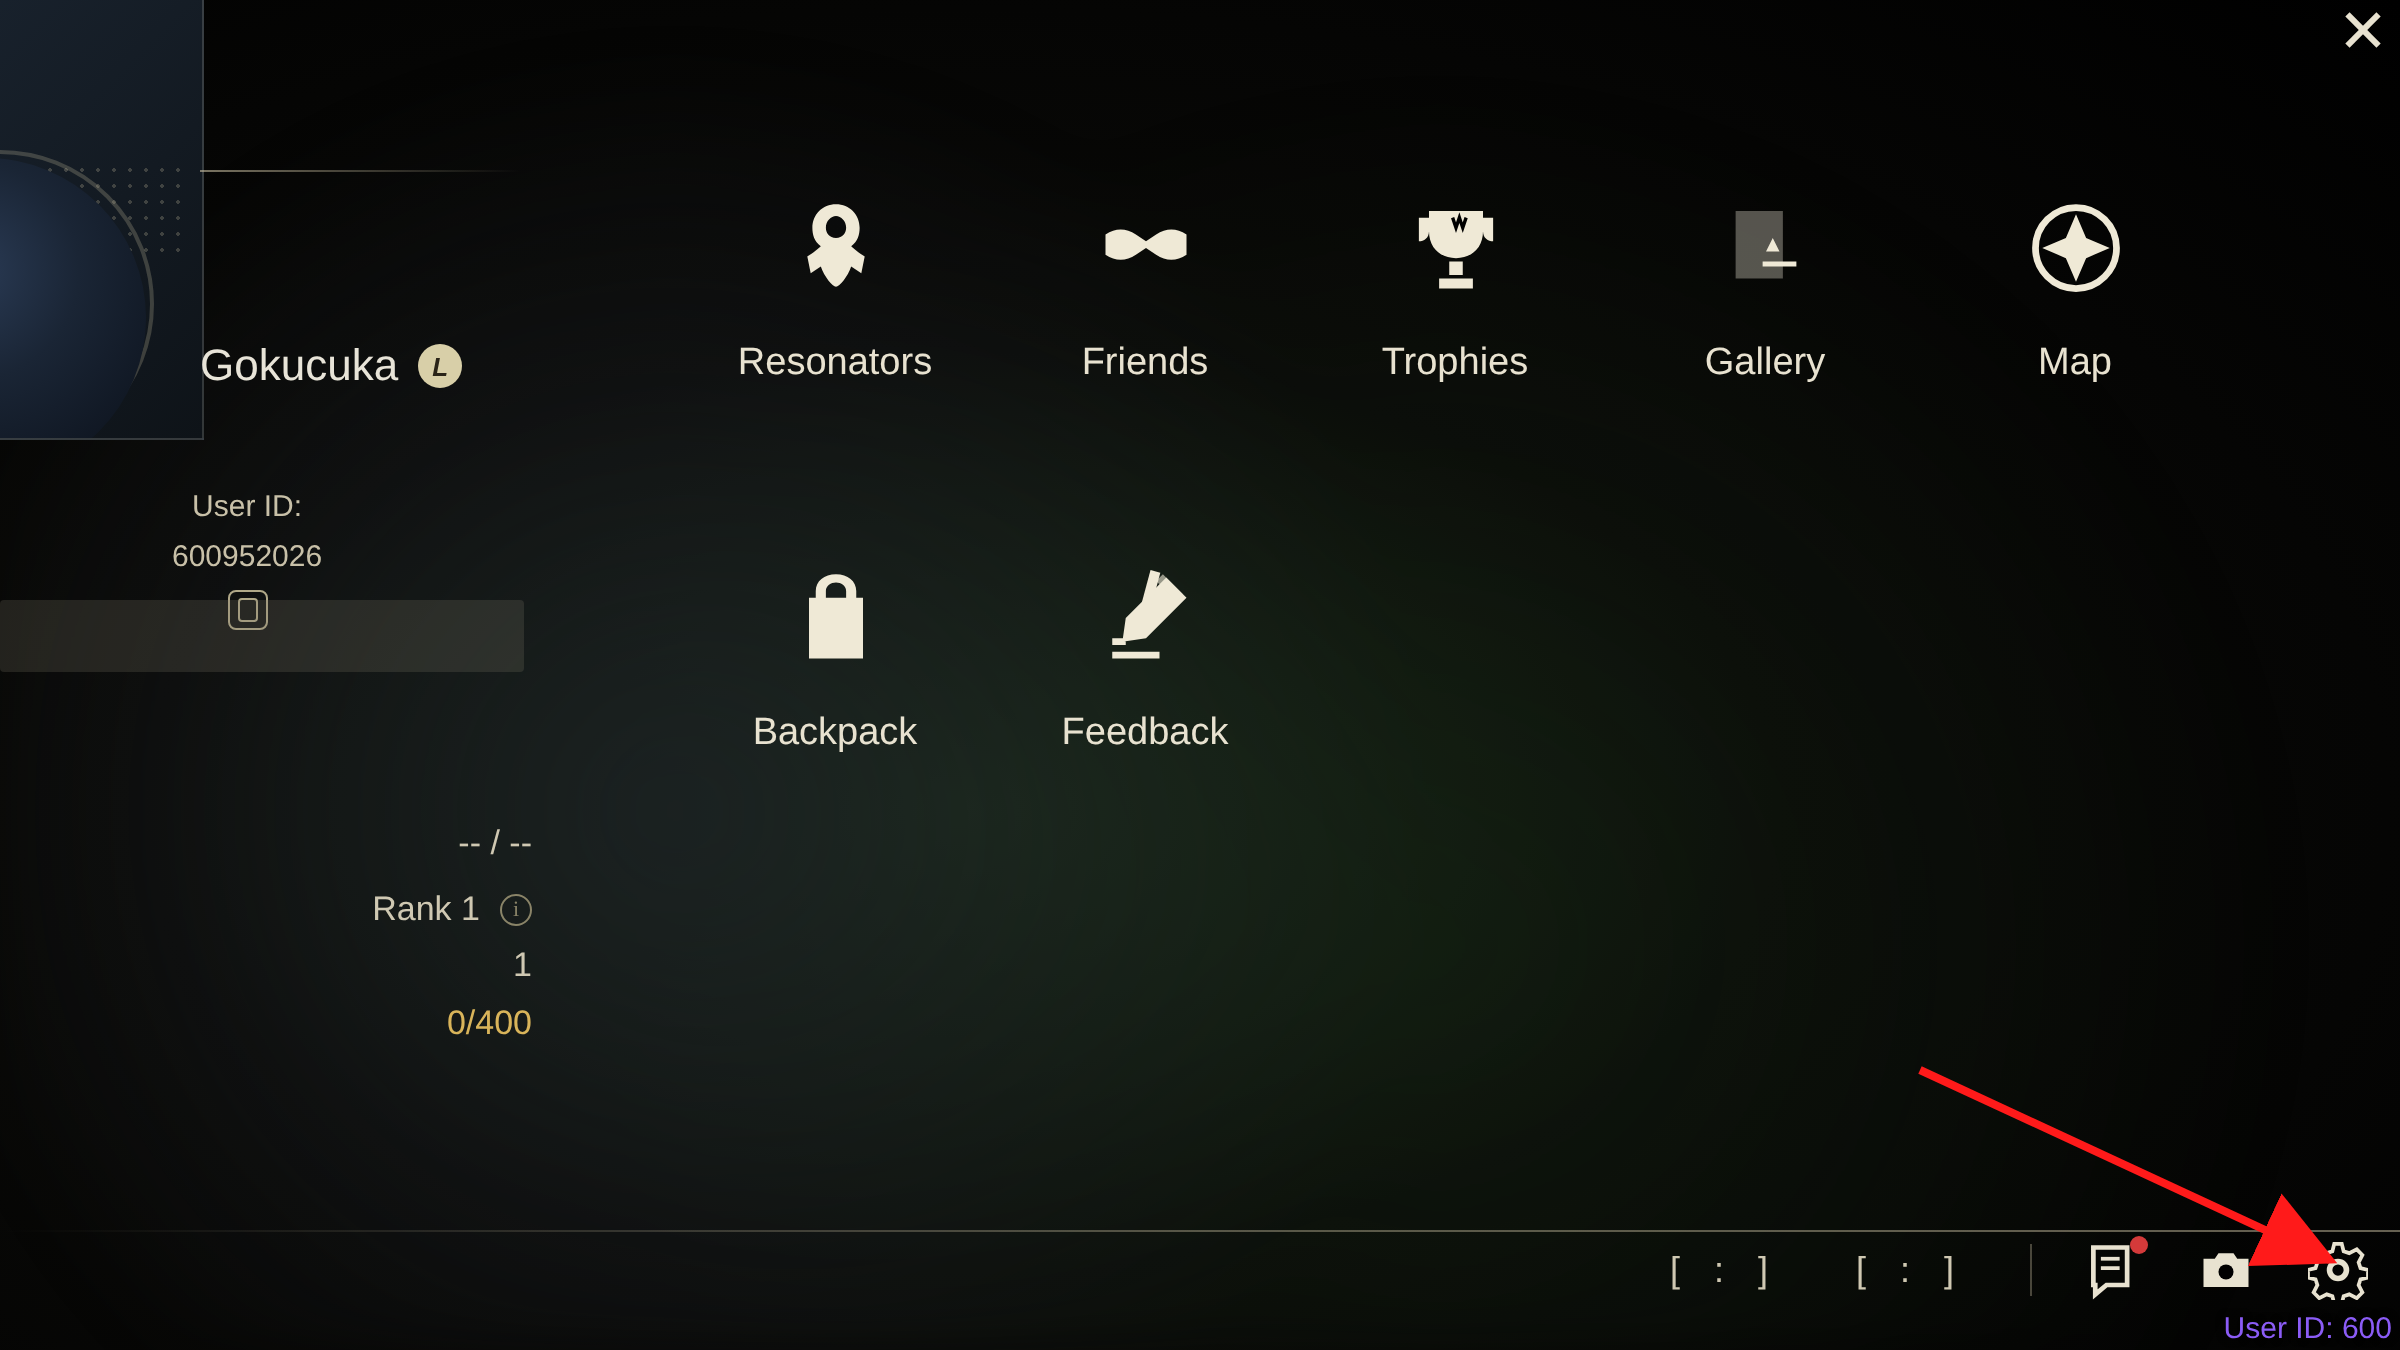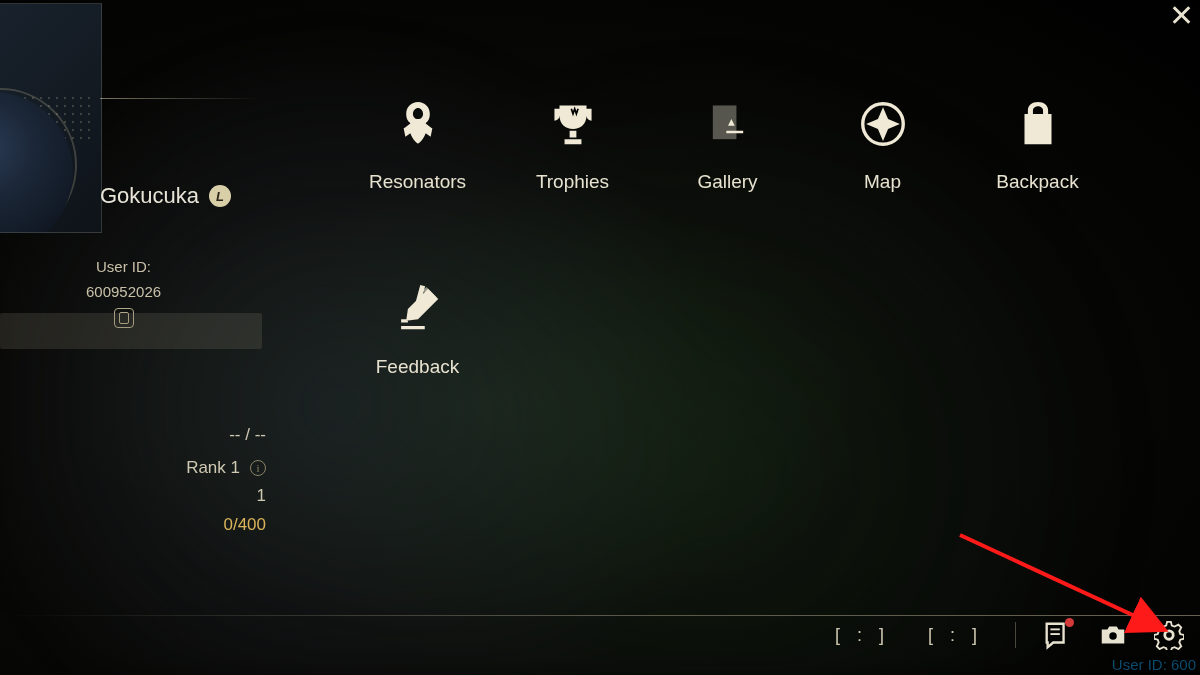--- a/index.html
+++ b/index.html
@@ -20,21 +20,21 @@
     background:
       radial-gradient(circle at 28% 60%, rgba(30,35,40,0.7) 0%, transparent 40%),
       radial-gradient(circle at 60% 70%, rgba(25,50,25,0.3) 0%, transparent 50%);
     filter: blur(12px);
   }
 
   
   .profile {
     position: absolute;
     left: 0;
-    top: 13px;
+    top: 0;
     width: 290px;
     padding-top: 8px;
   }
 
   .avatar-frame {
     position: absolute;
     left: -58px;
     top: -10px;
     width: 160px;
     height: 230px;
@@ -169,21 +169,21 @@
   .btn-icon svg{width:100%;height:100%;fill:#e8e2d0;}
   .red-dot{
     position:absolute;width:9px;height:9px;border-radius:50%;
     background:#d43a3a;top:-2px;right:-2px;
   }
   .sep-v{width:1px;height:26px;background:rgba(200,190,160,0.35);}
 
   .userid-overlay{
     position:absolute;
     right:4px;bottom:2px;
-    font-size:15px;color:#0c4a6e;
+    font-size:15px;color:#8b5cf6;
     text-shadow:0 0 4px #000;
   }
 
   
   .close-x{
     position:absolute;
     right:0;top:4px;
     width:28px;height:28px;
     cursor:pointer;
   }
@@ -254,20 +254,28 @@
     <span class="menu-icon">
       <svg viewBox="0 0 64 64">
           <path d="M32 6c-8 0-14 6-14 14 0 4 1 8 5 11-3 3-8 6-8 6l2 10 6-4c2 6 7 12 9 12s7-6 9-12l6 4 2-10s-5-3-8-6c4-3 5-7 5-11 0-8-6-14-14-14zm-6 14c0-4 3-7 6-7s6 3 6 7c0 3-2 6-6 6s-6-3-6-6z"></path>
         </svg>
     </span>
     <span class="menu-label">Resonators</span>
   </div>
 
 
 
+  <div class="menu-item">
+    <span class="menu-icon">
+      <svg viewBox="0 0 64 64">
+          <path d="M8 24c6-4 12-4 18 0l6 4 6-4c6-4 12-4 18 0v12c-6 4-12 4-18 0l-6-4-6 4c-6 4-12 4-18 0z"></path>
+        </svg>
+    </span>
+    <span class="menu-label">Friends</span>
+  </div>
 
   <div class="menu-item">
     <span class="menu-icon">
       <svg viewBox="0 0 64 64">
           <path d="M16 10h32v12c0 10-7 16-16 16S16 32 16 22zM10 14h6v8c0 4-3 6-6 6zm38 0h6v14c-3 0-6-2-6-6zM28 40h8v8h-8zm-6 10h20v6H22z"></path>
           <path d="M30 14l2 6 2-6 2 6 2-6" fill="none" stroke="#000" stroke-width="2"></path>
         </svg>
     </span>
     <span class="menu-label">Trophies</span>
   </div>

